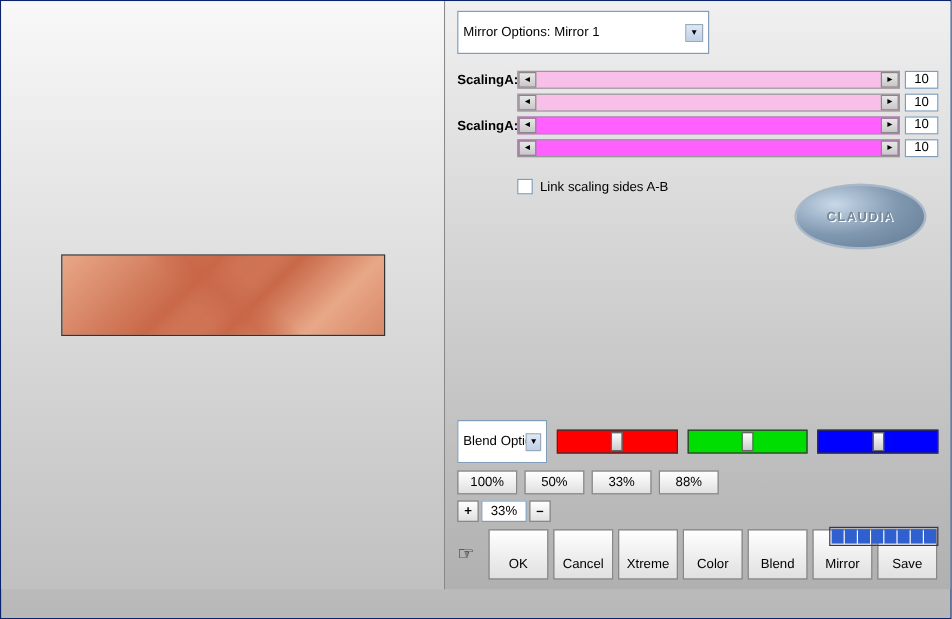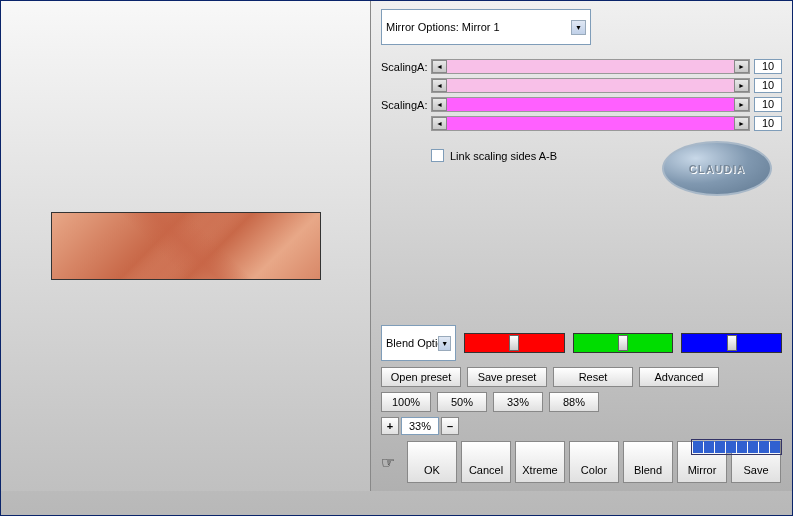--- a/index.html
+++ b/index.html
@@ -11,30 +11,30 @@
 .close-btn { width: 20px; height: 18px; background: linear-gradient(to bottom, #f5a0a0, #d04040, #c02020); border: 1px solid #fff; border-radius: 2px; display: flex; align-items: center; justify-content: center; color: #fff; font-weight: bold; cursor: pointer; }
 .content { display: flex; height: calc(100% - 24px); }
 .left-panel { width: 370px; background: linear-gradient(to bottom, #f8f8f8, #c0c0c0); display: flex; align-items: center; justify-content: center; border-right: 1px solid #888; }
 .preview { width: 270px; height: 68px; border: 1px solid #333; background: linear-gradient(135deg, #e8a888 0%, #d88868 20%, #c86848 40%, #d88868 50%, #c86848 60%, #e8a888 80%, #d88868 100%); position: relative; overflow: hidden; }
 .preview::before, .preview::after { content: ''; position: absolute; inset: 0; }
 .preview::before { background: linear-gradient(45deg, transparent 40%, rgba(200,100,70,0.6) 50%, transparent 60%), linear-gradient(-45deg, transparent 40%, rgba(200,100,70,0.6) 50%, transparent 60%); }
 .right-panel { flex: 1; background: linear-gradient(to bottom, #f0f0f0, #b0b0b0); padding: 8px 10px; position: relative; }
 .dropdown { background: #fff; border: 1px solid #7f9db9; height: 20px; padding: 17px 4px; display: flex; align-items: center; justify-content: space-between; cursor: pointer; }
 .dropdown .arrow { width: 15px; height: 15px; background: linear-gradient(#e0e8f4, #c0d0e8); border: 1px solid #9ab; display: flex; align-items: center; justify-content: center; font-size: 7px; }
 .row { display: flex; align-items: center; margin-top: 4px; }
-.row-label { width: 50px; text-align: center; padding-right: 4px; }
+.row-label { width: 50px; text-align: center; padding-right: 4px; font-weight: bold; }
 .scrollbar { flex: 1; height: 15px; background: #f0e0f0; border: 1px solid #999; position: relative; display: flex; }
 .scrollbar.pink { background: #f8c0e8; }
 .scrollbar.magenta { background: #ff60ff; }
 .scroll-btn { width: 15px; height: 100%; background: linear-gradient(#e8e8e8, #c8c8c8); border: 1px solid #888; display: flex; align-items: center; justify-content: center; font-size: 7px; cursor: pointer; }
 .scroll-track { flex: 1; }
 .value-box { width: 28px; height: 15px; background: #fff; border: 1px solid #7f9db9; margin-left: 4px; text-align: center; line-height: 13px; }
 .checkbox-row { display: flex; align-items: center; margin-left: 50px; margin-top: 18px; }
 .checkbox { width: 13px; height: 13px; background: #fff; border: 1px solid #7f9db9; margin-right: 6px; cursor: pointer; }
-.badge { position: absolute; right: 20px; top: 140px; width: 110px; height: 55px; border-radius: 50%; background: radial-gradient(ellipse at 30% 30%, #c8d8e8, #8098b0, #607890); border: 2px solid #a8b8c8; display: flex; align-items: center; justify-content: center; color: #789; font-weight: bold; font-size: 13px; text-shadow: 1px 1px 0 #fff; letter-spacing: 1px; }
+.badge { position: absolute; right: 20px; top: 152px; width: 110px; height: 55px; border-radius: 50%; background: radial-gradient(ellipse at 30% 30%, #c8d8e8, #8098b0, #607890); border: 2px solid #a8b8c8; display: flex; align-items: center; justify-content: center; color: #789; font-weight: bold; font-size: 13px; text-shadow: 1px 1px 0 #fff; letter-spacing: 1px; }
 .bottom-controls { position: absolute; bottom: 8px; left: 10px; right: 10px; }
 .rgb-row { display: flex; gap: 8px; align-items: center; margin-bottom: 6px; }
 .blend-dd { width: 75px; }
 .color-slider { flex: 1; height: 20px; border: 1px solid #333; position: relative; display: flex; align-items: center; justify-content: center; }
 .color-slider.red { background: #ff0000; }
 .color-slider.green { background: #00dd00; }
 .color-slider.blue { background: #0000ff; }
 .slider-thumb { width: 10px; height: 16px; background: linear-gradient(#fff, #ccc); border: 1px solid #666; cursor: pointer; }
 .btn-row { display: flex; gap: 6px; margin-bottom: 5px; }
 .btn { background: linear-gradient(#fff, #e0e0e0); border: 1px solid #888; padding: 2px 8px; height: 20px; cursor: pointer; display: flex; align-items: center; justify-content: center; min-width: 50px; }
@@ -121,26 +121,20 @@
               <div class="slider-thumb"></div>
             </div>
           <div class="color-slider green">
               <div class="slider-thumb"></div>
             </div>
           <div class="color-slider blue">
               <div class="slider-thumb"></div>
             </div>
         </div>
 
-        <div class="btn-row">
-          <div class="btn wide">Open preset</div>
-          <div class="btn wide">Save preset</div>
-          <div class="btn wide">Reset</div>
-          <div class="btn wide">Advanced</div>
-        </div>
 
         <div class="btn-row">
           <div class="btn">100%</div>
           <div class="btn">50%</div>
           <div class="btn">33%</div>
           <div class="btn">88%</div>
         </div>
 
         <div class="zoom-row">
           <div class="zoom-btn">+</div>

